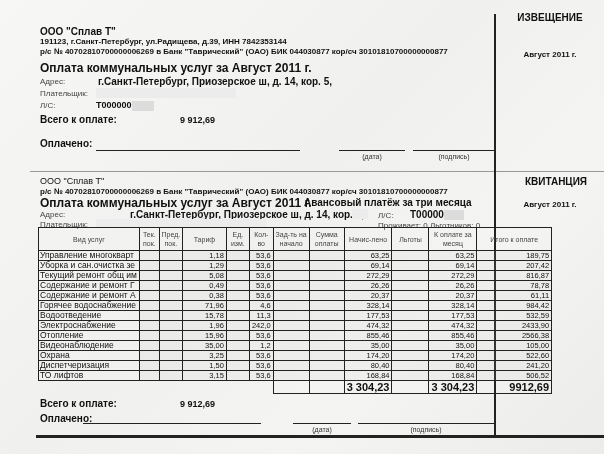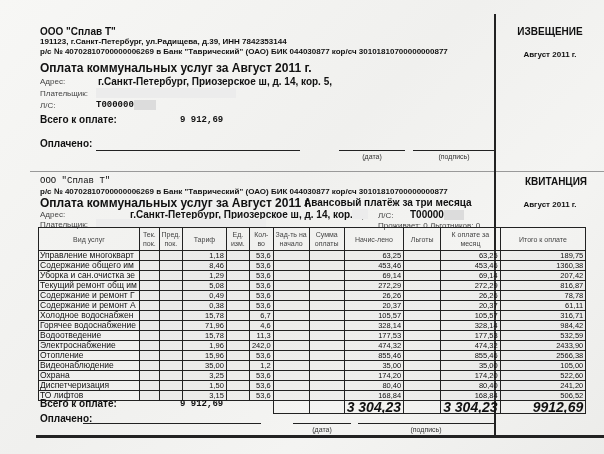--- a/index.html
+++ b/index.html
@@ -6,21 +6,21 @@
   body {
     width: 604px; height: 454px; overflow: hidden; position: relative;
     background: linear-gradient(135deg, #f7f7f5 0%, #f0f0ee 45%, #f4f4f2 70%, #ececea 100%);
     font-family: "Liberation Sans", sans-serif; color: #111;
   }
   .abs { position: absolute; white-space: nowrap; }
   .vline { position: absolute; background: #222; }
   .hline { position: absolute; background: #222; }
   .b { font-weight: bold; }
   .s8 { font-size: 8px; }
-  .s9 { font-size: 9px; font-family: Liberation Mono, monospace; }
+  .s9 { font-size: 9px; }
   .s10 { font-size: 10px; }
   .s12 { font-size: 12px; }
   .gray { color: #444; }
   .redact { background: #dcdcdc; display: inline-block; height: 10px; vertical-align: middle; }
   .sig-label { font-size: 7px; color: #333; text-align: center; }
 
   table.svc {
     position: absolute; left: 38px; top: 227px;
     border-collapse: collapse; table-layout: fixed;
     font-size: 8px;
@@ -29,21 +29,21 @@
     border: 1.5px solid #222; font-weight: normal; color: #444;
     font-size: 7px; line-height: 9px; height: 22px; padding: 0 1px; text-align: center;
   }
   table.svc td {
     border: 1px solid #222; height: 9px; line-height: 9px; padding: 0 2px;
     overflow: hidden; white-space: nowrap; text-align: right; font-size: 7.5px;
     background: rgba(200,200,200,0.12);
   }
   table.svc td.name { text-align: left; font-size: 8.5px; padding-left: 1px; background: transparent; }
   table.svc tr.total td { border: none; background: transparent; }
-  table.svc tr.total td.bx { border: 1.5px solid #222; font-weight: bold; font-size: 14px; font-style: italic; }
+  table.svc tr.total td.bx { border: 1.5px solid #222; font-weight: bold; font-size: 11px; }
 </style>
 </head>
 <body>
 
 <div class="vline" style="left:494px; top:14px; width:2px; height:160px;"></div>
 <div class="hline" style="left:30px; top:171px; width:574px; height:1px; background:#999;"></div>
 <div class="vline" style="left:494px; top:171px; width:2px; height:265px;"></div>
 <div class="hline" style="left:36px; top:435px; width:568px; height:3px;"></div>
 
 <div class="abs b s10" style="left:40px; top:26px;">ООО "Сплав Т"</div>
@@ -57,21 +57,21 @@
 <div class="abs s8 gray" style="left:40px; top:101px;">Л/С:</div>
 <div class="abs b s9" style="left:96px; top:100px;"><span>Т000000</span><span class="redact" style="width:22px;"></span></div>
 <div class="abs b s10" style="left:40px; top:114px;">Всего к оплате:</div>
 <div class="abs b s9" style="left:180px; top:115px;">9 912,69</div>
 <div class="abs b s10" style="left:40px; top:138px;">Оплачено:</div>
 <div class="hline" style="left:96px; top:150px; width:204px; height:1px;"></div>
 <div class="hline" style="left:339px; top:150px; width:66px; height:1px;"></div>
 <div class="hline" style="left:413px; top:150px; width:82px; height:1px;"></div>
 <div class="abs sig-label" style="left:339px; top:153px; width:66px;">(дата)</div>
 <div class="abs sig-label" style="left:413px; top:153px; width:82px;">(подпись)</div>
-<div class="abs b s10" style="left:496px; top:26px; width:108px; text-align:center;">ИЗВЕЩЕНИЕ</div>
+<div class="abs b s10" style="left:496px; top:12px; width:108px; text-align:center;">ИЗВЕЩЕНИЕ</div>
 <div class="abs b s8" style="left:496px; top:50px; width:108px; text-align:center;">Август 2011 г.</div>
 
 <div class="abs s9" style="left:40px; top:176px;">ООО "Сплав Т"</div>
 <div class="abs b s8" style="left:40px; top:187px;">р/с № 40702810700000006269 в Банк "Таврический" (ОАО) БИК 044030877 кор/сч 30101810700000000877</div>
 <div class="abs b s12" style="left:40px; top:196px;">Оплата коммунальных услуг за Август 2011 г.</div>
 <div class="abs b s10" style="left:304px; top:197px;">Авансовый платёж за три месяца</div>
 <div class="abs s8 gray" style="left:40px; top:210px;">Адрес:</div>
 <div class="abs b s10" style="left:130px; top:209px;">г.Санкт-Петербург, Приозерское ш, д. 14, кор. 5,</div>
 <div class="abs" style="left:352px; top:209px; width:16px; height:10px; background:#ececec;"></div>
 <div class="abs s8 gray" style="left:378px; top:211px;">Л/С:</div>
@@ -122,34 +122,20 @@
         <td></td>
         <td>53,6</td>
         <td></td>
         <td></td>
         <td>63,25</td>
         <td></td>
         <td>63,25</td>
         <td>189,75</td>
       </tr>
       <tr>
-        <td class="name">Содержание общего им</td>
-        <td></td>
-        <td></td>
-        <td>8,46</td>
-        <td></td>
-        <td>53,6</td>
-        <td></td>
-        <td></td>
-        <td>453,46</td>
-        <td></td>
-        <td>453,46</td>
-        <td>1360,38</td>
-      </tr>
-      <tr>
         <td class="name">Уборка и сан.очистка зе</td>
         <td></td>
         <td></td>
         <td>1,29</td>
         <td></td>
         <td>53,6</td>
         <td></td>
         <td></td>
         <td>69,14</td>
         <td></td>
@@ -190,34 +176,20 @@
         <td></td>
         <td>0,38</td>
         <td></td>
         <td>53,6</td>
         <td></td>
         <td></td>
         <td>20,37</td>
         <td></td>
         <td>20,37</td>
         <td>61,11</td>
-      </tr>
-      <tr>
-        <td class="name">Холодное водоснабжен</td>
-        <td></td>
-        <td></td>
-        <td>15,78</td>
-        <td></td>
-        <td>6,7</td>
-        <td></td>
-        <td></td>
-        <td>105,57</td>
-        <td></td>
-        <td>105,57</td>
-        <td>316,71</td>
       </tr>
       <tr>
         <td class="name">Горячее водоснабжение</td>
         <td></td>
         <td></td>
         <td>71,96</td>
         <td></td>
         <td>4,6</td>
         <td></td>
         <td></td>

